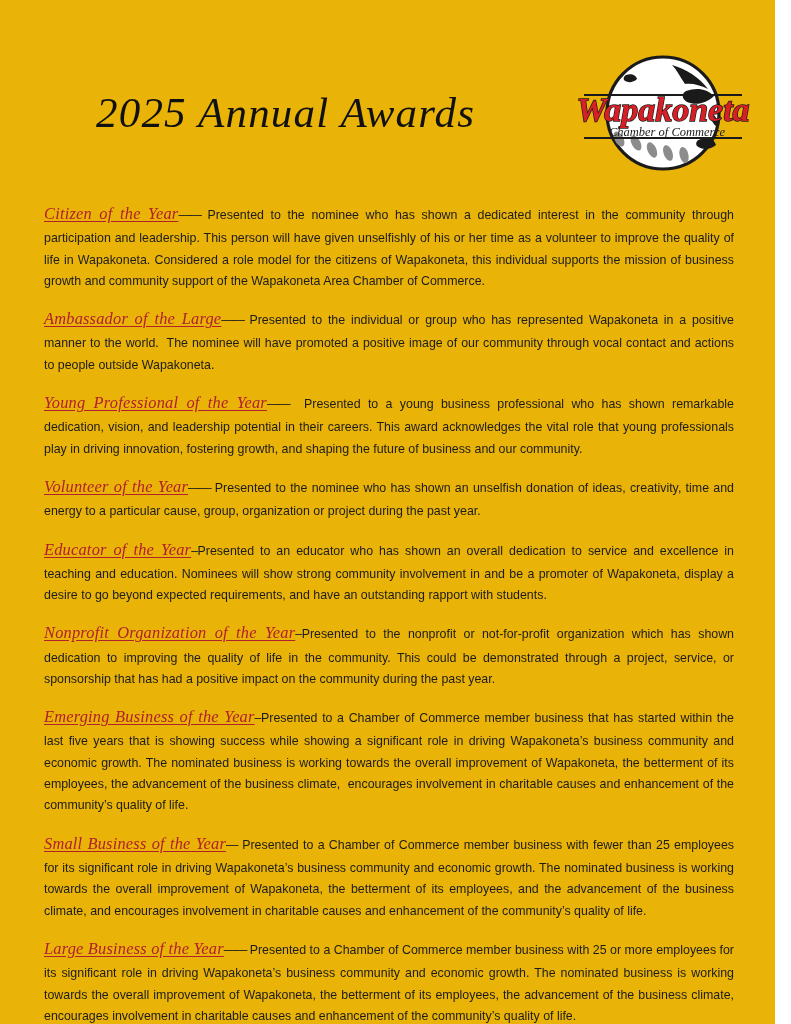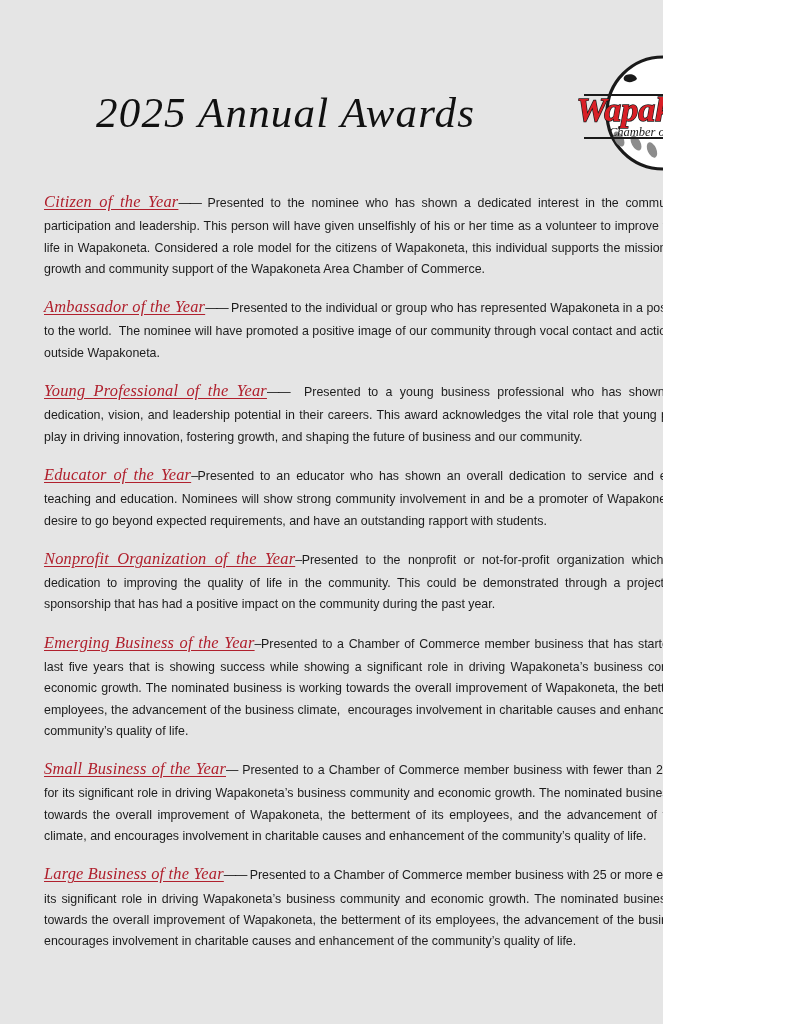--- a/index.html
+++ b/index.html
@@ -2,23 +2,23 @@
 <html><head>
 <meta charset="utf-8">
 <style>
   html, body {
     margin: 0;
     padding: 0;
     background: #ffffff;
   }
   .page {
     position: relative;
-    width: 663px;
+    width: 775px;
     height: 1024px;
-    background: #e5e5e5;
+    background: #eab308;
     overflow: hidden;
     font-family: "Liberation Sans", sans-serif;
   }
 
   
   .header {
     position: relative;
     height: 175px;
   }
   .doc-title {
@@ -46,20 +46,21 @@
 
   
   .content {
     position: absolute;
     left: 44px;
     top: 188px;
     width: 690px;
   }
   .award {
     margin-bottom: 13px;
+    margin-top: 12px;
   }
   .award p {
     margin: 0;
     text-align: justify;
     text-justify: inter-word;
     font-size: 12.4px;
     line-height: 1.72;
     color: #1c1c1c;
     hyphens: auto;
   }
@@ -122,30 +123,35 @@
   <div class="content">
 
     <div class="award">
       <p>
         <span class="award-title">Citizen of the Year</span><span class="dash long">——</span><span class="body-text"> Presented to the nominee who has shown a dedicated interest in the community through participation and leadership. This person will have given unselfishly of his or her time as a volunteer to improve the quality of life in Wapakoneta. Considered a role model for the citizens of Wapakoneta, this individual supports the mission of business growth and community support of the Wapakoneta Area Chamber of Commerce.</span>
       </p>
     </div>
 
     <div class="award">
       <p>
-        <span class="award-title">Ambassador of the Year</span><span class="dash long">——</span><span class="body-text"> Presented to the individual or group who has represented Wapakoneta in a positive manner to the world.  The nominee will have promoted a positive image of our community through vocal contact and actions to people outside Wapakoneta.</span>
+        <span class="award-title">Ambassador of the Large</span><span class="dash long">——</span><span class="body-text"> Presented to the individual or group who has represented Wapakoneta in a positive manner to the world.  The nominee will have promoted a positive image of our community through vocal contact and actions to people outside Wapakoneta.</span>
       </p>
     </div>
 
     <div class="award">
       <p>
         <span class="award-title">Young Professional of the Year</span><span class="dash long">——</span><span class="body-text">  Presented to a young business professional who has shown remarkable dedication, vision, and leadership potential in their careers. This award acknowledges the vital role that young professionals play in driving innovation, fostering growth, and shaping the future of business and our community.</span>
       </p>
     </div>
 
+    <div class="award">
+      <p>
+        <span class="award-title">Volunteer of the Year</span><span class="dash long">——</span><span class="body-text"> Presented to the nominee who has shown an unselfish donation of ideas, creativity, time and energy to a particular cause, group, organization or project during the past year.</span>
+      </p>
+    </div>
 
     <div class="award">
       <p>
         <span class="award-title">Educator of the Year</span><span class="dash">–</span><span class="body-text">Presented to an educator who has shown an overall dedication to service and excellence in teaching and education. Nominees will show strong community involvement in and be a promoter of Wapakoneta, display a desire to go beyond expected requirements, and have an outstanding rapport with students.</span>
       </p>
     </div>
 
     <div class="award">
       <p>
         <span class="award-title">Nonprofit Organization of the Year</span><span class="dash">–</span><span class="body-text">Presented to the nonprofit or not-for-profit organization which has shown dedication to improving the quality of life in the community. This could be demonstrated through a project, service, or sponsorship that has had a positive impact on the community during the past year.</span>

